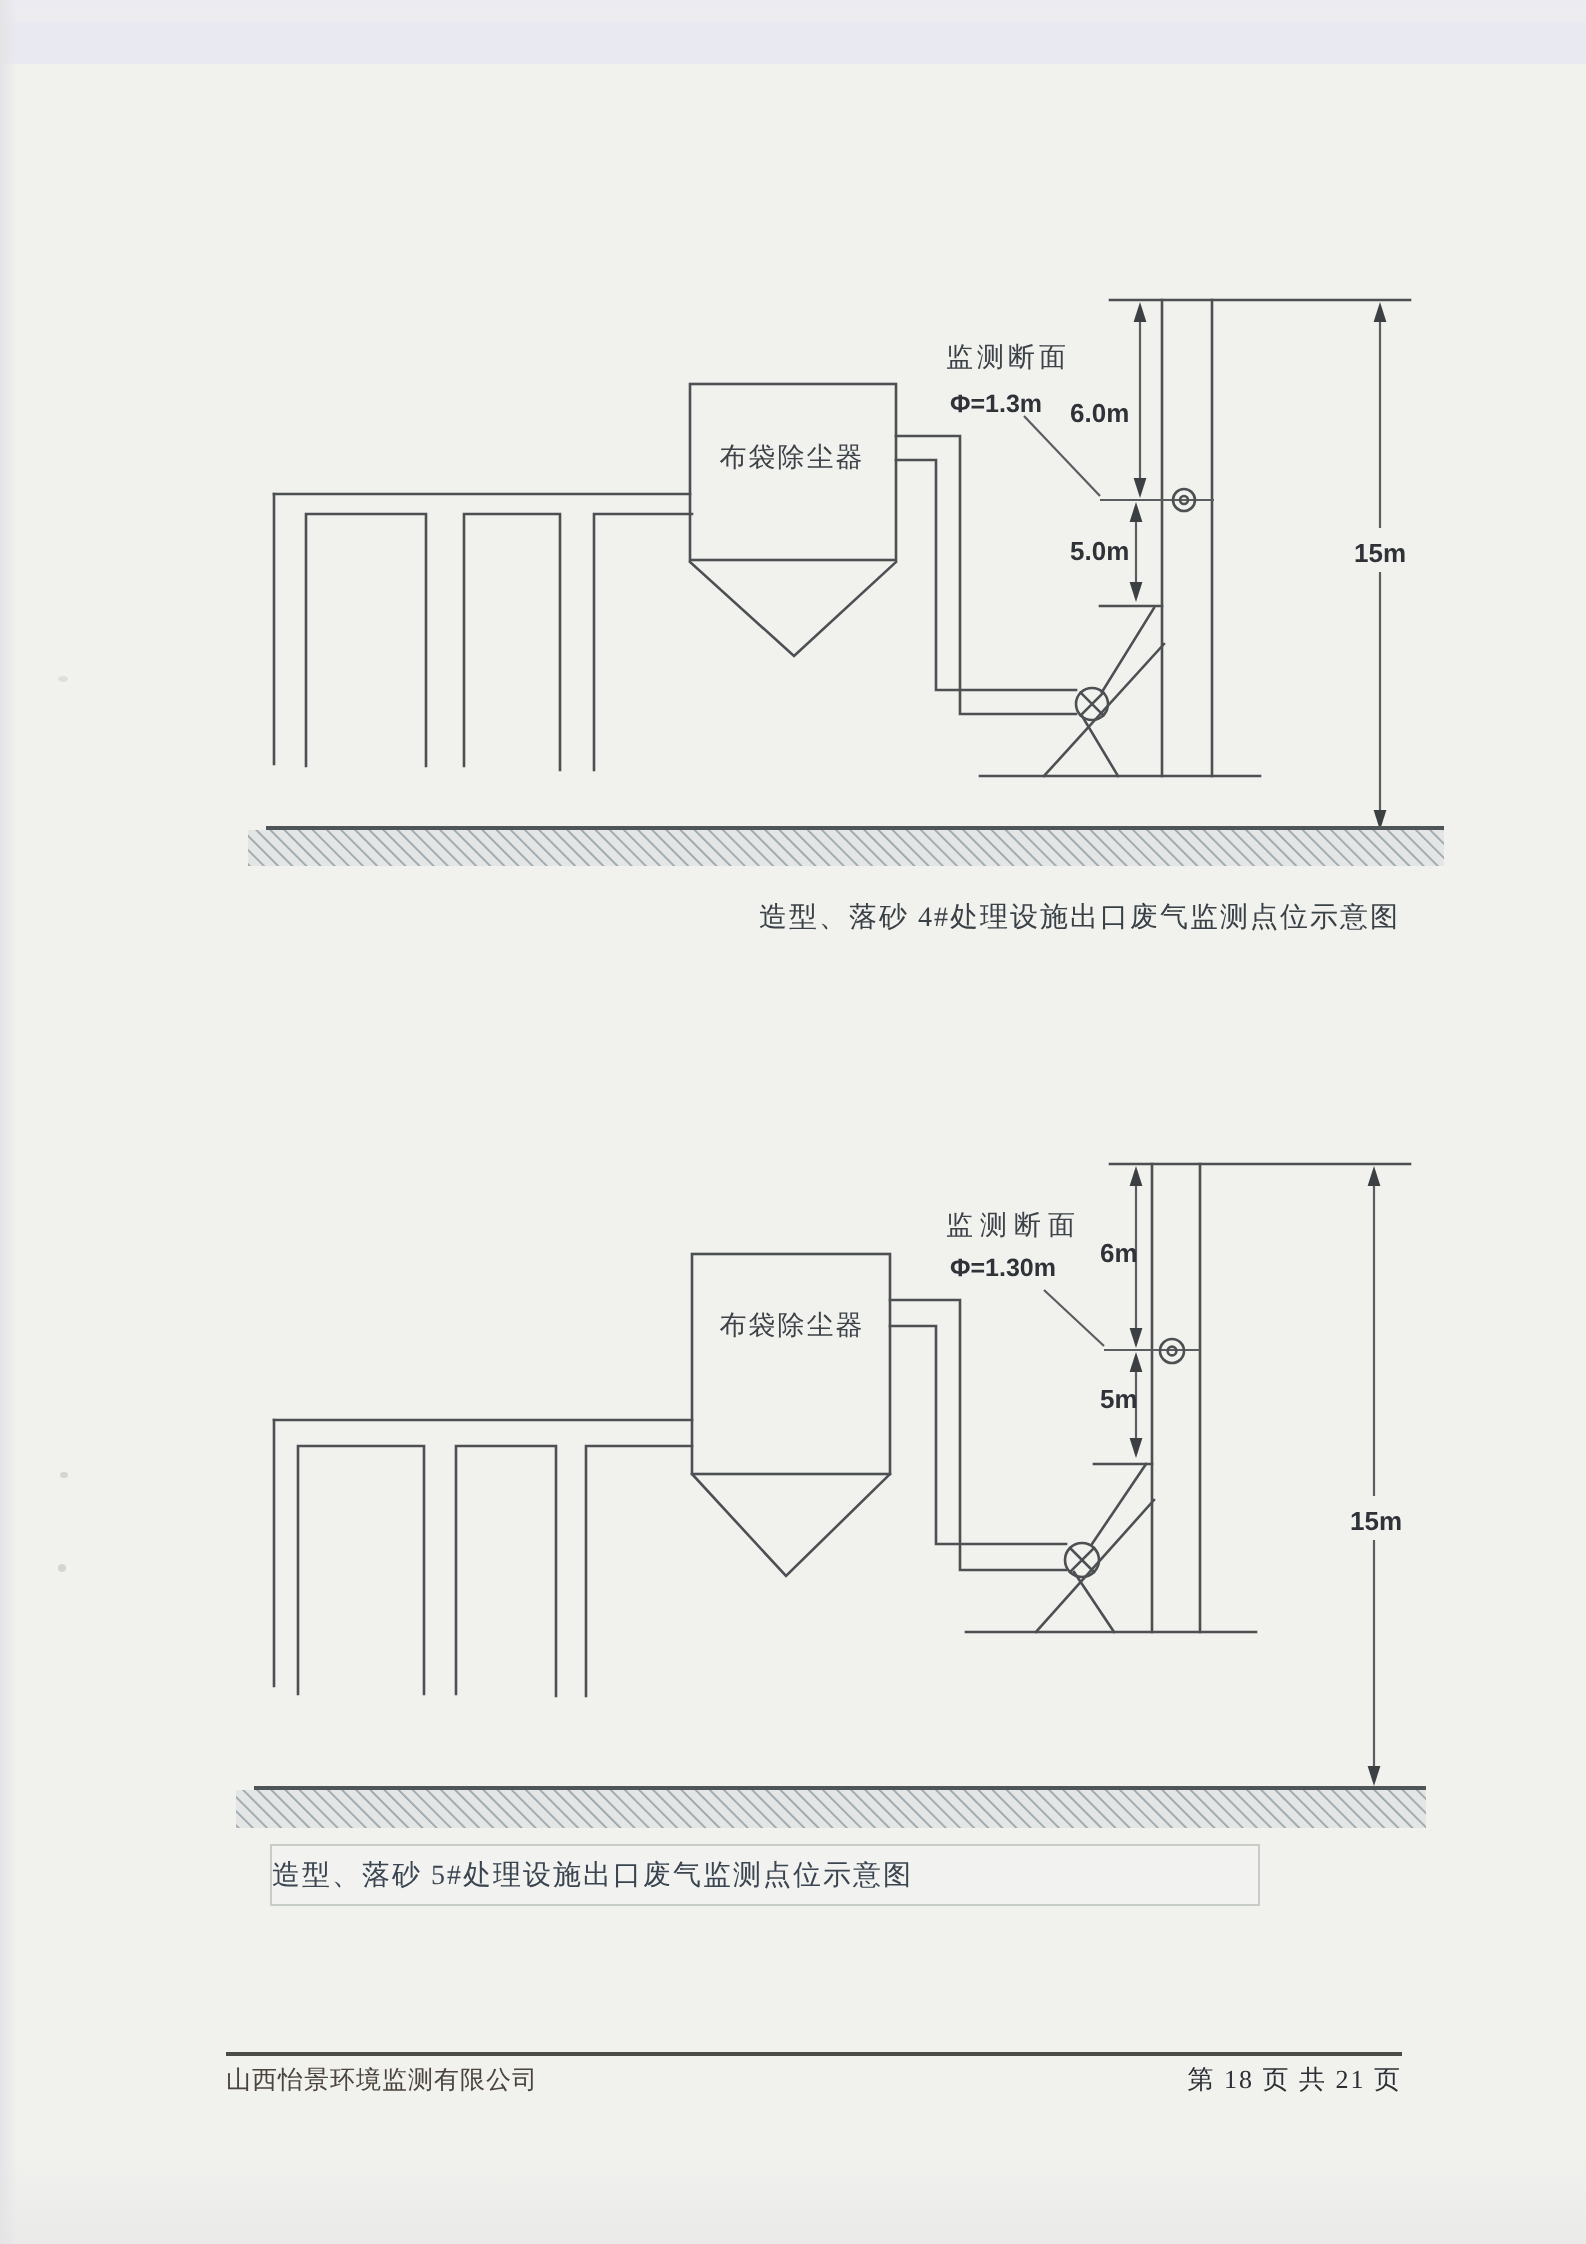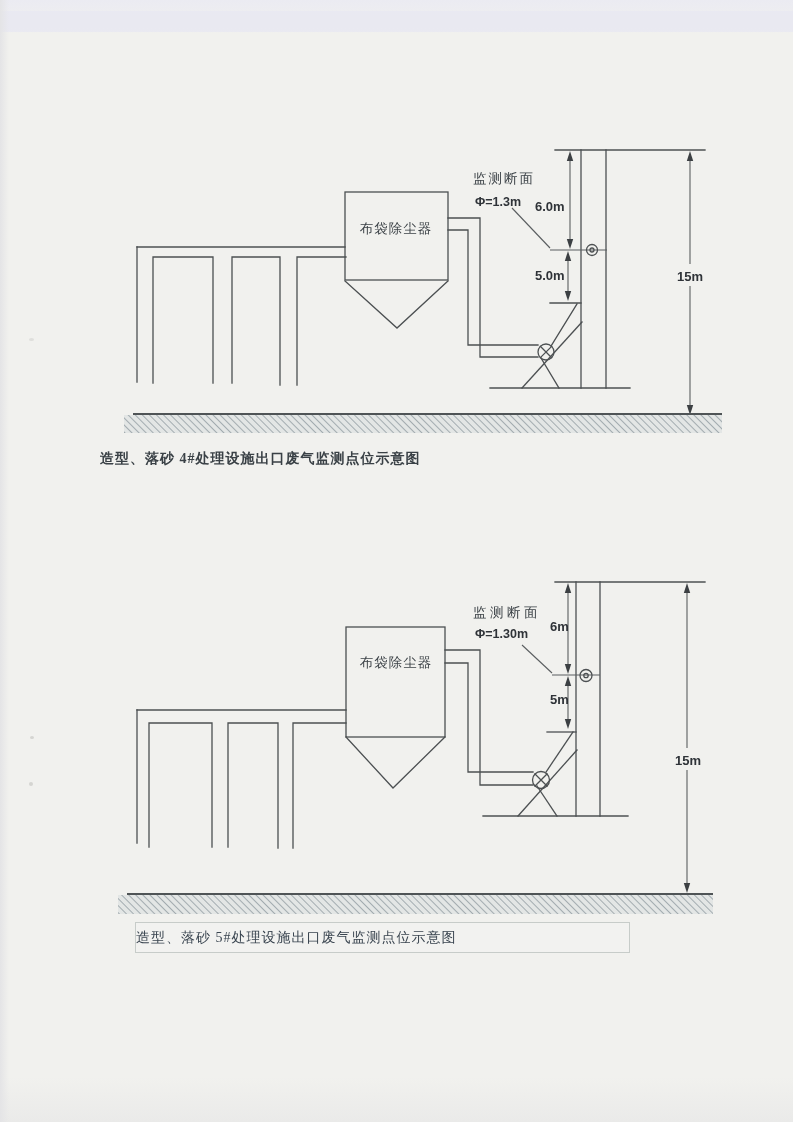--- a/index.html
+++ b/index.html
@@ -15,22 +15,22 @@
   .ln{stroke:#4c5052;stroke-width:1.3;fill:none;stroke-linecap:square;}
   .ln-thin{stroke:#5a5e60;stroke-width:1.1;fill:none;}
   .arrow{fill:#3c4043;stroke:none;}
   .dim-label{font-family:"Liberation Sans","DejaVu Sans",sans-serif;font-size:13px;font-weight:600;fill:#2f3338;}
   .cjk{font-family:"Liberation Serif","DejaVu Serif",serif;fill:#3c4247;}
   .equip{font-size:13.5px;letter-spacing:1px;text-anchor:middle;}
   .section-label{font-size:13.5px;letter-spacing:2px;}
   .section-label-wide{font-size:13.5px;letter-spacing:3.5px;}
   .phi-label{font-family:"Liberation Sans","DejaVu Sans",sans-serif;font-size:12.5px;font-weight:600;fill:#2f3338;}
   .caption{
-    position:absolute;left:100px;width:600px;text-align:left;
-    font-size:14px;letter-spacing:1px;color:#3a4146;font-weight:bold;
+    position:absolute;left:100px;width:600px;text-align:right;
+    font-size:14px;letter-spacing:1px;color:#3a4146;
   }
   .caption-box{
     position:absolute;left:135px;top:922px;width:493px;height:29px;
     border:1px solid #c7ccc9;background:#f2f2f0;
     display:flex;align-items:center;
     font-size:14px;letter-spacing:1px;color:#3a4550;
   }
   .footer{
     position:absolute;left:113px;top:1026px;width:588px;
     border-top:2px solid #4b4b48;padding-top:3px;
@@ -209,14 +209,18 @@
     <g>
       <path d="M27,324 H613" stroke="#4f5456" stroke-width="2" fill="none"></path>
       <rect x="18" y="325" width="595" height="19" fill="url(#hatchB)"></rect>
     </g>
   </svg>
 
   <div class="caption-box">
     <span>造型、落砂 5#处理设施出口废气监测点位示意图</span>
   </div>
 
+  <div class="footer">
+    <span class="company">山西怡景环境监测有限公司</span>
+    <span class="pageinfo">第 18 页 共 21 页</span>
+  </div>
 
 </div>
 
 </body></html>

